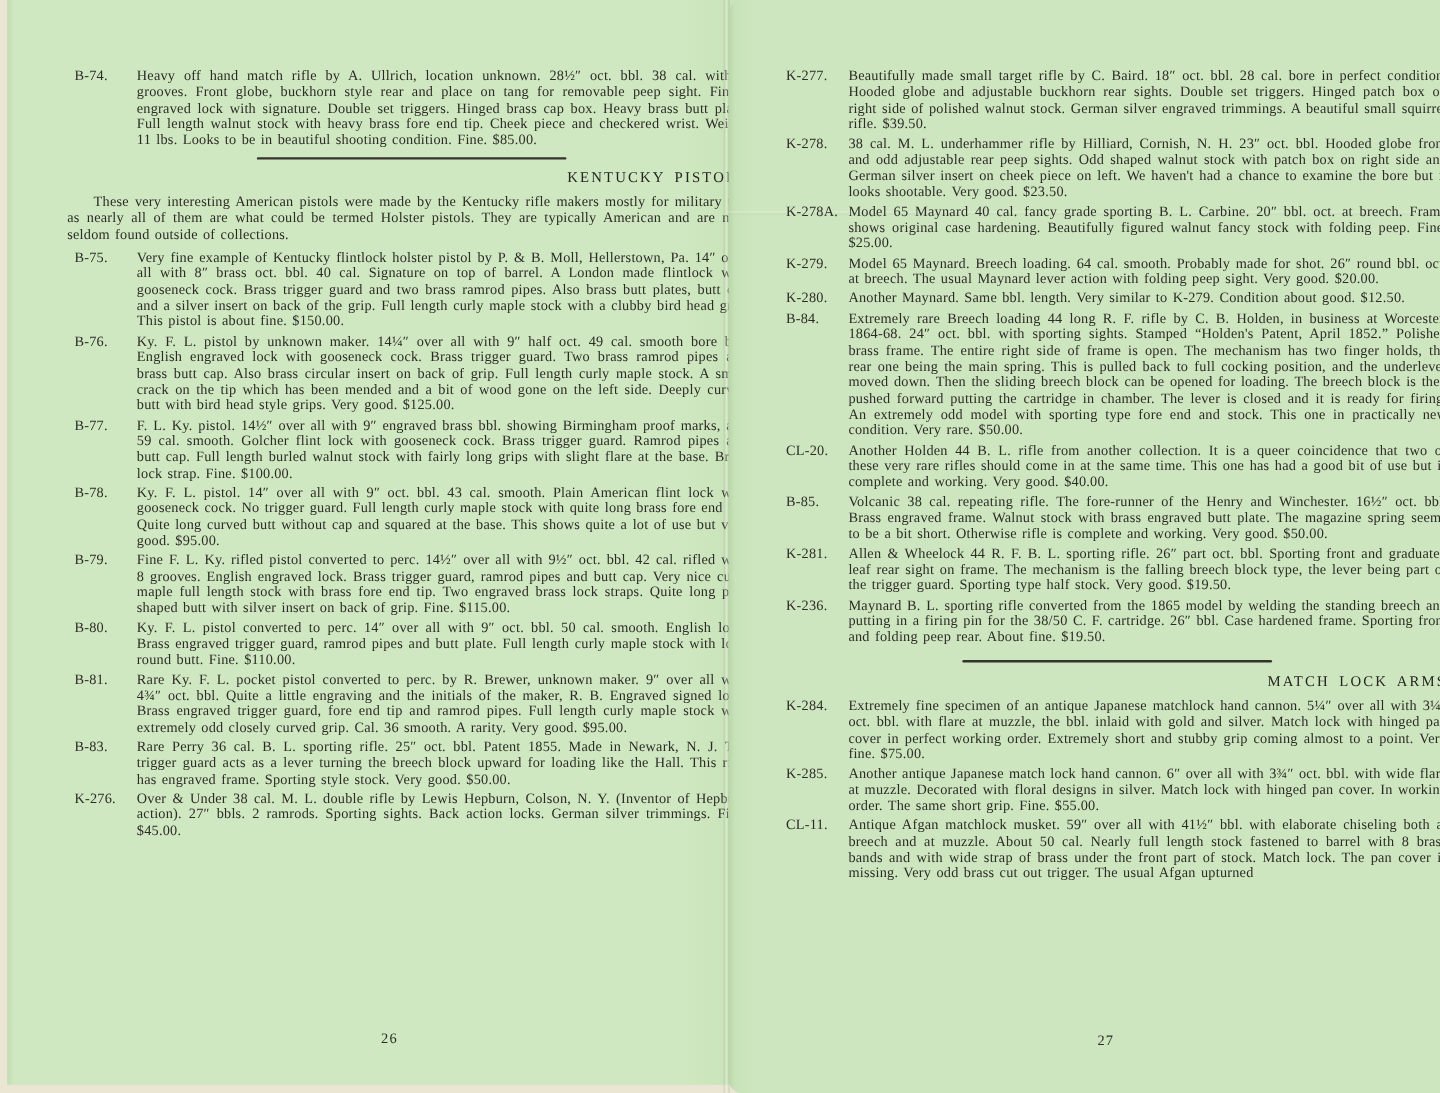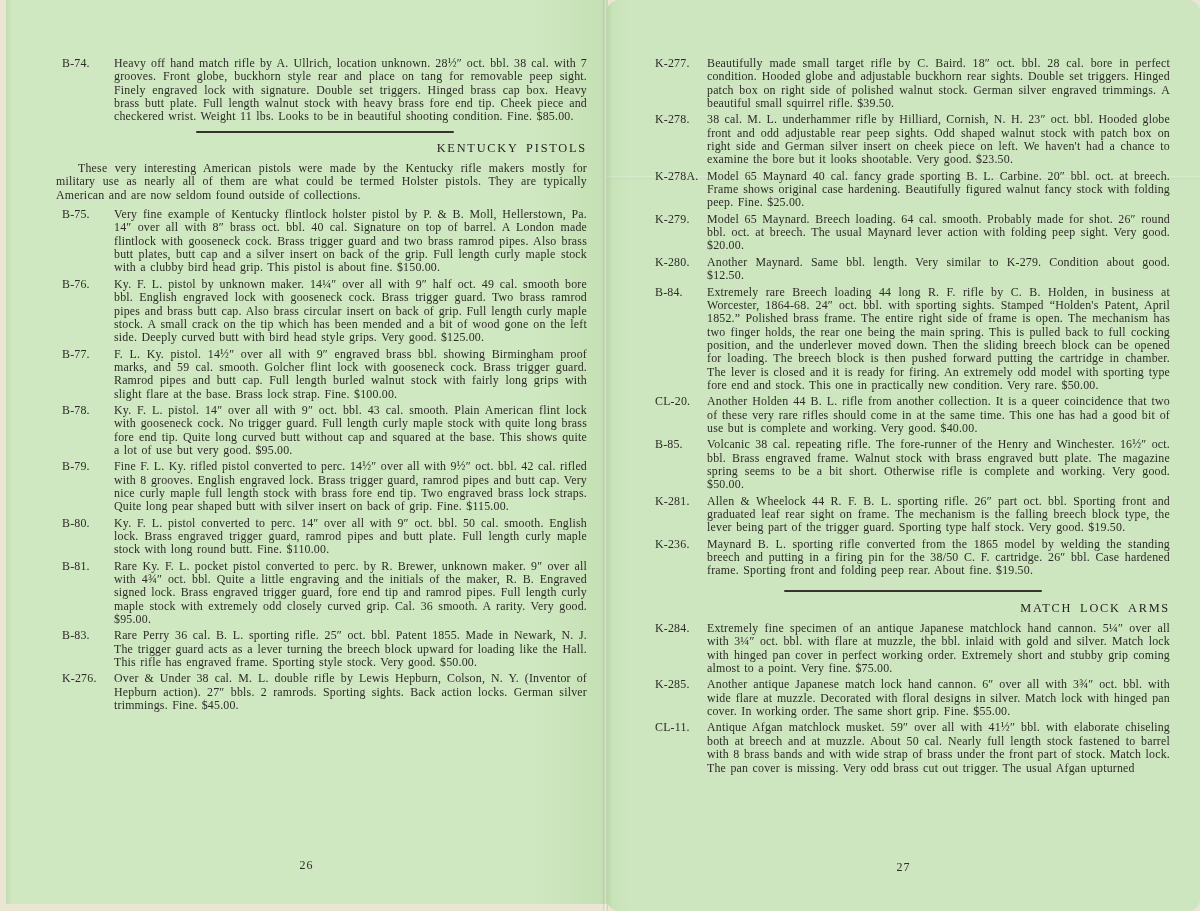--- a/index.html
+++ b/index.html
@@ -3,21 +3,21 @@
 <meta charset="utf-8">
 <style>
   html,body{margin:0;padding:0;}
   body{
     width:1200px;height:911px;position:relative;overflow:hidden;
     background:#eae6d3;
     font-family:"Liberation Serif","DejaVu Serif",serif;
     color:#2d2b26;
   }
   .page{
-    position:absolute;top:0;overflow:hidden;
+    position:absolute;top:0;overflow:hidden;padding-left:36px;
   }
   .page-left{
     left:6px;width:601px;height:904px;
     background:linear-gradient(to right,#c3ddb2 0px,#cfe8c1 6px,#cfe8c1 88%,#c6e0b5 99%,#bcd6aa 100%);
   }
   .page-right{
     left:607px;width:593px;height:911px;
     background:linear-gradient(to right,#b9d4a8 0px,#c8e2b8 5px,#cde6bf 22px,#cde6bf 100%);
     border-radius:12px;
   }

